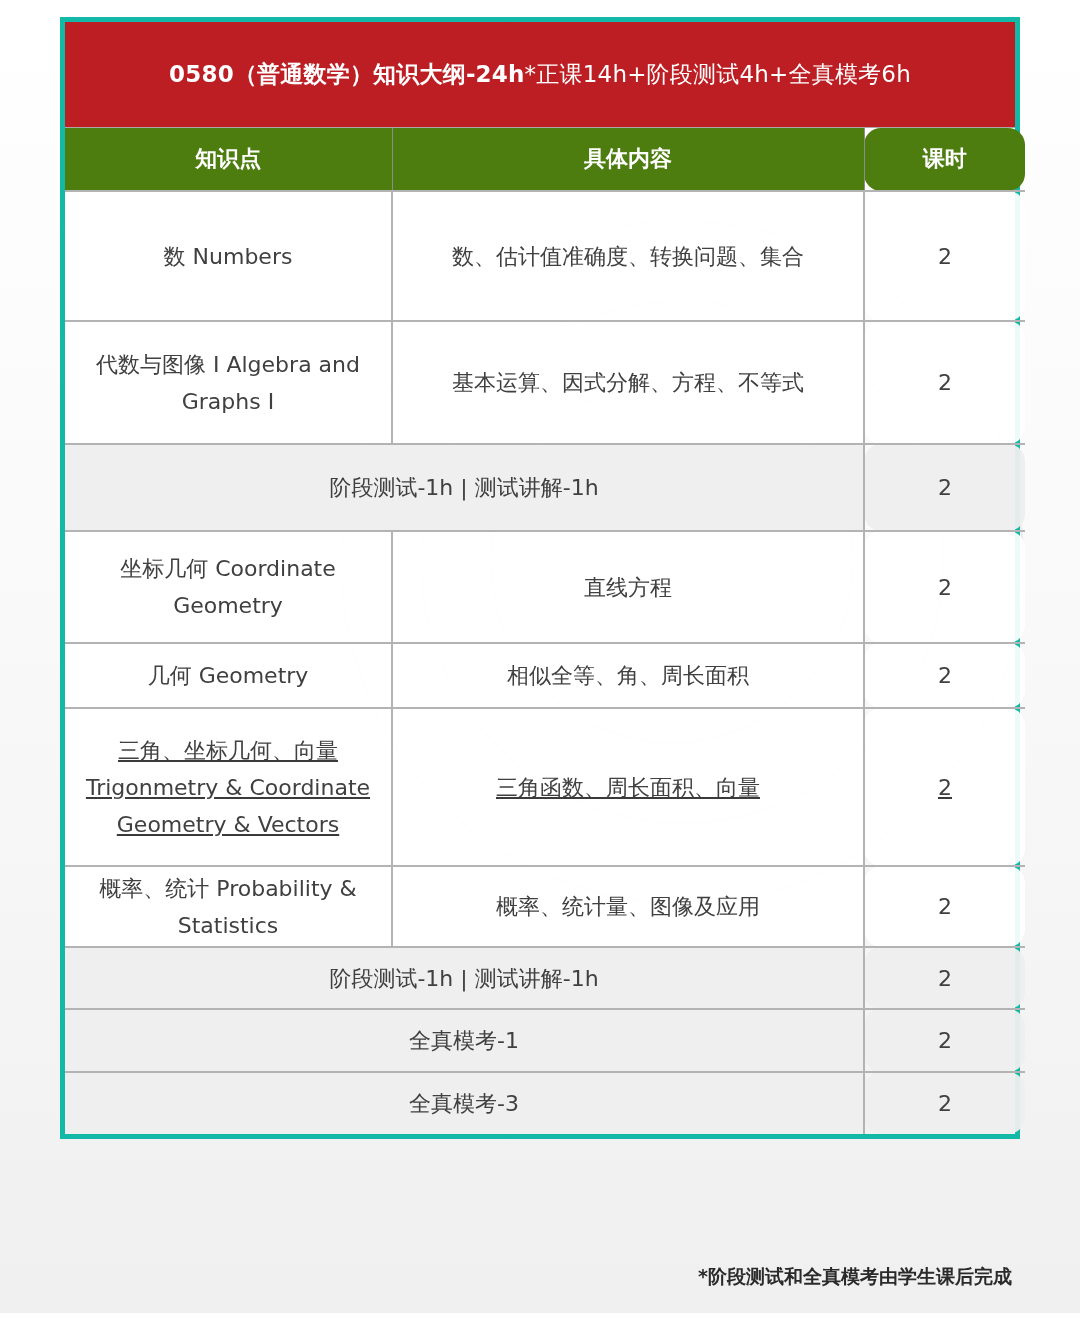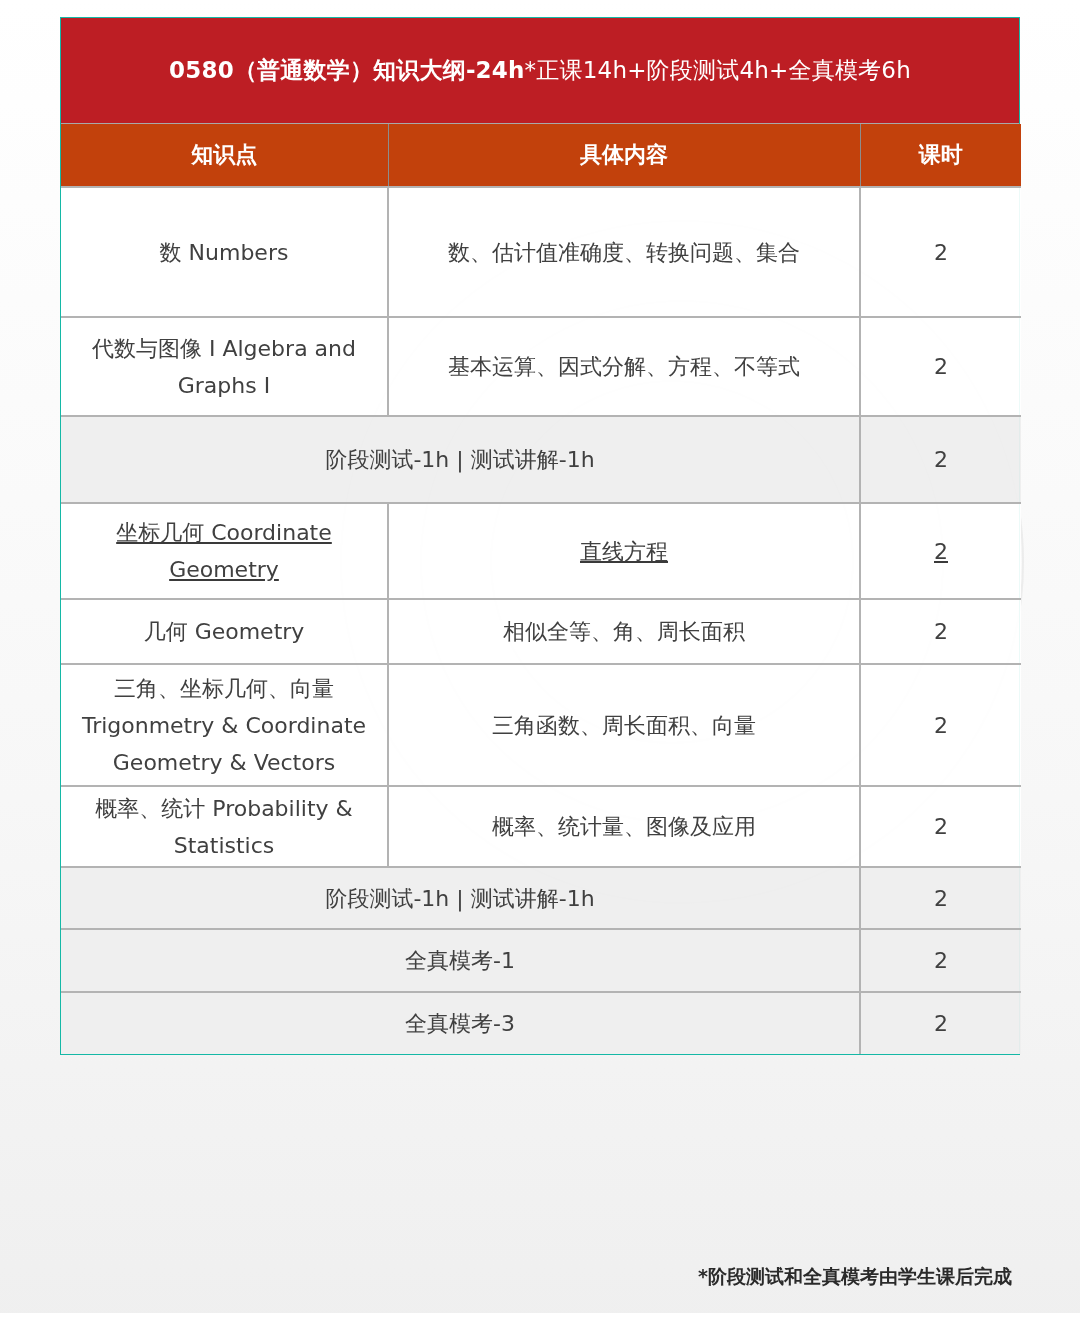--- a/index.html
+++ b/index.html
@@ -11,46 +11,46 @@
   }
   .bg-ring {
     position: absolute; border-radius: 50%;
     border: 2px solid rgba(220,220,220,0.45); pointer-events: none;
   }
   .bottom-strip {
     position: absolute; left: 0; top: 1313px; width: 1080px; height: 20px; background: #ffffff;
   }
   .sheet {
     position: absolute; left: 60px; top: 17px; width: 960px;
-    border: 1px solid #14b8a6; box-sizing: border-box;
+    border: 5px solid #14b8a6; box-sizing: border-box;
   }
   .title-bar {
     height: 105px; background: #bd1e24; color: #ffffff;
     display: flex; align-items: center; justify-content: center;
     font-size: 23px; letter-spacing: 0.2px;
     border-bottom: 1px solid #a9a9a9;
   }
   .title-bar .bold { font-weight: bold; }
   .title-bar .light { font-weight: normal; margin-left: 0; }
   table { border-collapse: collapse; width: 100%; table-layout: fixed; }
   col.c1 { width: 327px; }
   col.c2 { width: 472px; }
   col.c3 { width: 161px; }
   th {
-    background: #c2410c; color: #ffffff; font-weight: bold; font-size: 22px;
+    background: #4d7c0f; color: #ffffff; font-weight: bold; font-size: 22px;
     height: 60px; border: 1px solid #8d8d8d; border-top: none;
   }
   td {
     border: 2px solid #b3b3b3; text-align: center; vertical-align: middle;
     font-size: 22px; line-height: 37px; color: #404040; padding: 0 6px;
     background: rgba(255,255,255,0.92);
   }
   tr.gray td { background: rgba(238,238,238,0.95); }
   tr:first-child th:first-child, tr td:first-child { border-left: none; }
-  tr th:last-child, tr td:last-child { border-right: none; }
+  tr th:last-child, tr td:last-child { border-right: none; border-radius: 17px; }
   tbody tr:last-child td { border-bottom: none; }
   .footnote {
     position: absolute; right: 68px; top: 1264px; font-size: 19px; color: #2a2a2a; font-weight: bold;
   }
 </style>
 </head>
 <body>
 
 <div class="bg-ring" style="left:420px; top:300px; width:520px; height:520px;"></div>
 <div class="bg-ring" style="left:340px; top:220px; width:680px; height:680px;"></div>
@@ -74,40 +74,40 @@
         <th>具体内容</th>
         <th>课时</th>
       </tr>
     </thead>
     <tbody id="tbody">
         <tr style="height: 130px;">
           <td>数 Numbers</td>
           <td>数、估计值准确度、转换问题、集合</td>
           <td>2</td>
         </tr>
-        <tr style="height: 99px; margin-top: 43px;">
+        <tr style="height: 123px; margin-top: 43px;">
           <td>代数与图像 I Algebra and Graphs I</td>
           <td>基本运算、因式分解、方程、不等式</td>
           <td>2</td>
         </tr>
         <tr class="gray" style="height: 87px;">
           <td colspan="2">阶段测试-1h | 测试讲解-1h</td>
           <td>2</td>
         </tr>
-        <tr style="height: 96px; text-decoration: underline;">
+        <tr style="height: 112px;">
           <td>坐标几何 Coordinate Geometry</td>
           <td>直线方程</td>
           <td>2</td>
         </tr>
         <tr style="height: 65px;">
           <td>几何 Geometry</td>
           <td>相似全等、角、周长面积</td>
           <td>2</td>
         </tr>
-        <tr style="height: 122px;">
+        <tr style="height: 158px; text-decoration: underline;">
           <td>三角、坐标几何、向量 Trigonmetry &amp; Coordinate Geometry &amp; Vectors</td>
           <td>三角函数、周长面积、向量</td>
           <td>2</td>
         </tr>
         <tr style="height: 81px;">
           <td>概率、统计 Probability &amp; Statistics</td>
           <td>概率、统计量、图像及应用</td>
           <td>2</td>
         </tr>
         <tr class="gray" style="height: 62px;">

